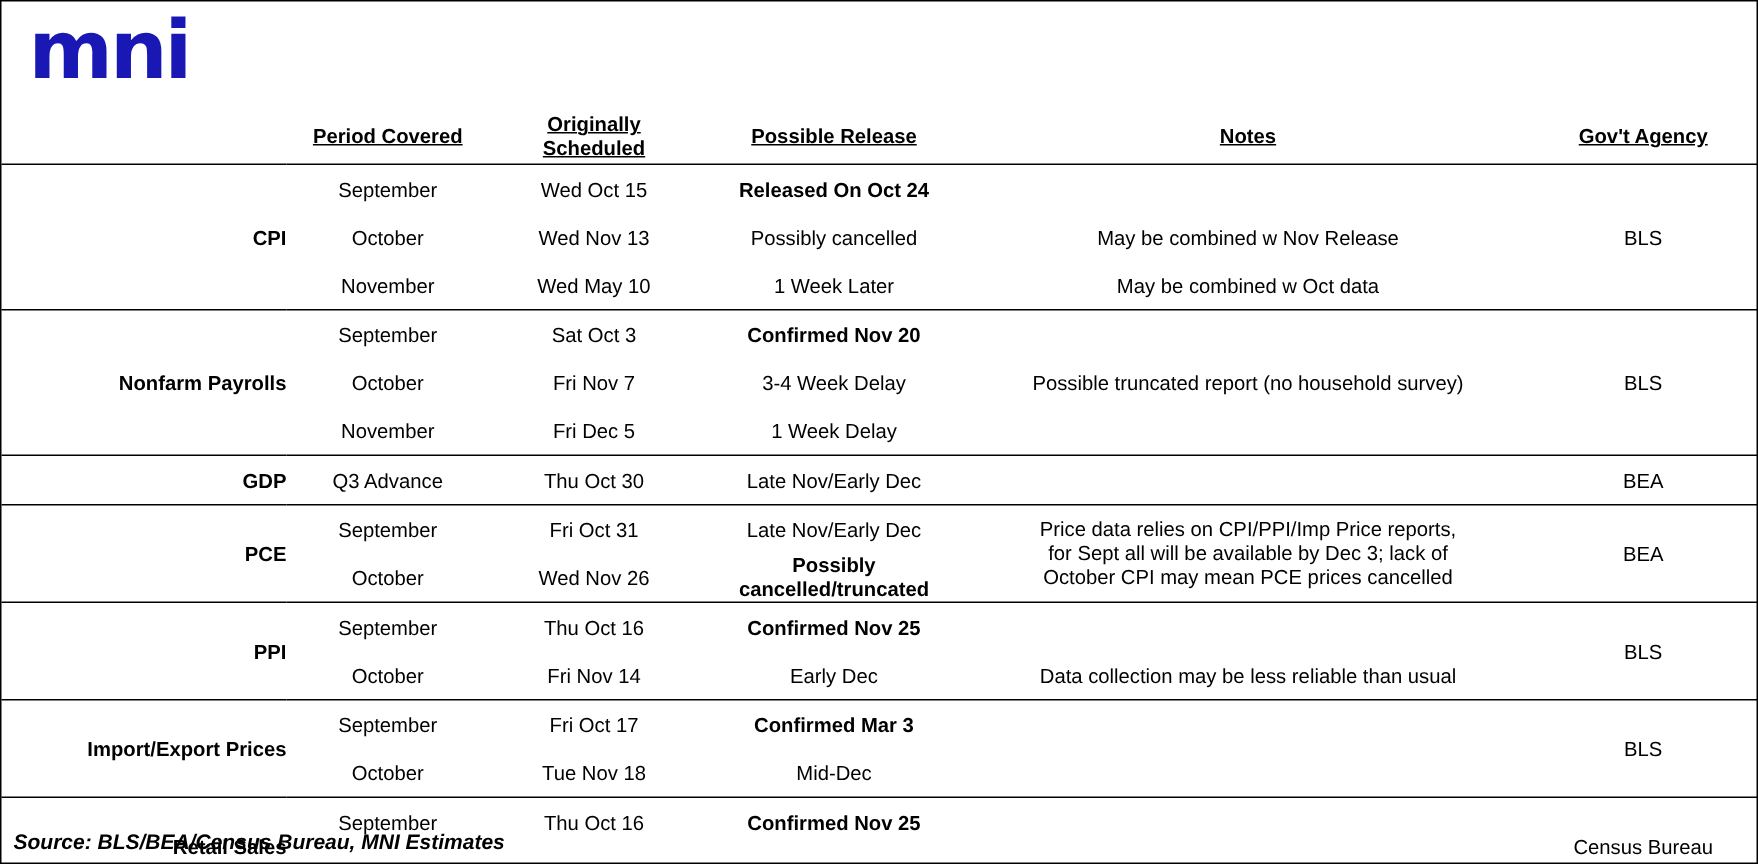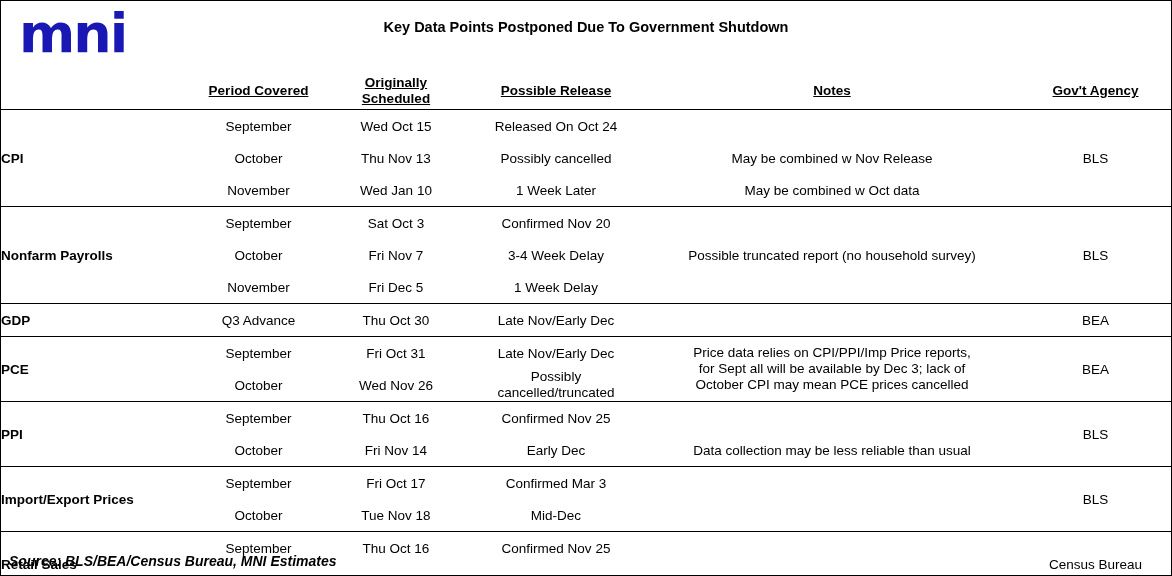--- a/index.html
+++ b/index.html
@@ -84,27 +84,27 @@
   }
 
   .grp-top td {
     border-top: 1.5px solid #000;
   }
 
   tr.datarow td {
     height: 32px;
   }
   td.label {
-    text-align: left;
+    text-align: right;
     font-weight: bold;
   }
   td.period, td.orig, td.poss, td.notes, td.agency {
     text-align: center;
   }
-  td.poss.bold { font-weight: normal; }
+  td.poss.bold { font-weight: bold; }
   td.notes { font-size: 13px; }
 
   .two-line {
     line-height: 1.18;
   }
 
   
   .source {
     position: absolute;
     left: 8px;
@@ -115,21 +115,20 @@
     margin-top: 39px;
   }
 </style>
 </head>
 <body>
 
 <div class="page">
 
   <div class="logo">mni</div>
 
-  <div class="doc-title">Key Data Points Postponed Due To Government Shutdown</div>
 
   <table class="main">
     <colgroup>
       <col class="c-label">
         <col class="c-period">
         <col class="c-orig">
       <col class="c-poss">
         <col class="c-notes">
         <col class="c-agency">
     </colgroup>
@@ -145,27 +144,27 @@
         <tr class="datarow grp-top">
           <td class="label" rowspan="3">CPI</td>
           <td class="period">September</td>
           <td class="orig">Wed Oct 15</td>
           <td class="poss bold">Released On Oct 24</td>
           <td class="notes"></td>
           <td class="agency" rowspan="3">BLS</td>
         </tr>
         <tr class="datarow">
           <td class="period">October</td>
-          <td class="orig">Thu Nov 13</td>
+          <td class="orig">Wed Nov 13</td>
           <td class="poss">Possibly cancelled</td>
           <td class="notes">May be combined w Nov Release</td>
         </tr>
         <tr class="datarow">
           <td class="period">November</td>
-          <td class="orig">Wed Jan 10</td>
+          <td class="orig">Wed May 10</td>
           <td class="poss">1 Week Later</td>
           <td class="notes">May be combined w Oct data</td>
         </tr>
         <tr class="datarow grp-top">
           <td class="label" rowspan="3">Nonfarm Payrolls</td>
           <td class="period">September</td>
           <td class="orig">Sat Oct 3</td>
           <td class="poss bold">Confirmed Nov 20</td>
           <td class="notes" rowspan="3">Possible truncated report (no household survey)</td>
           <td class="agency" rowspan="3">BLS</td>

